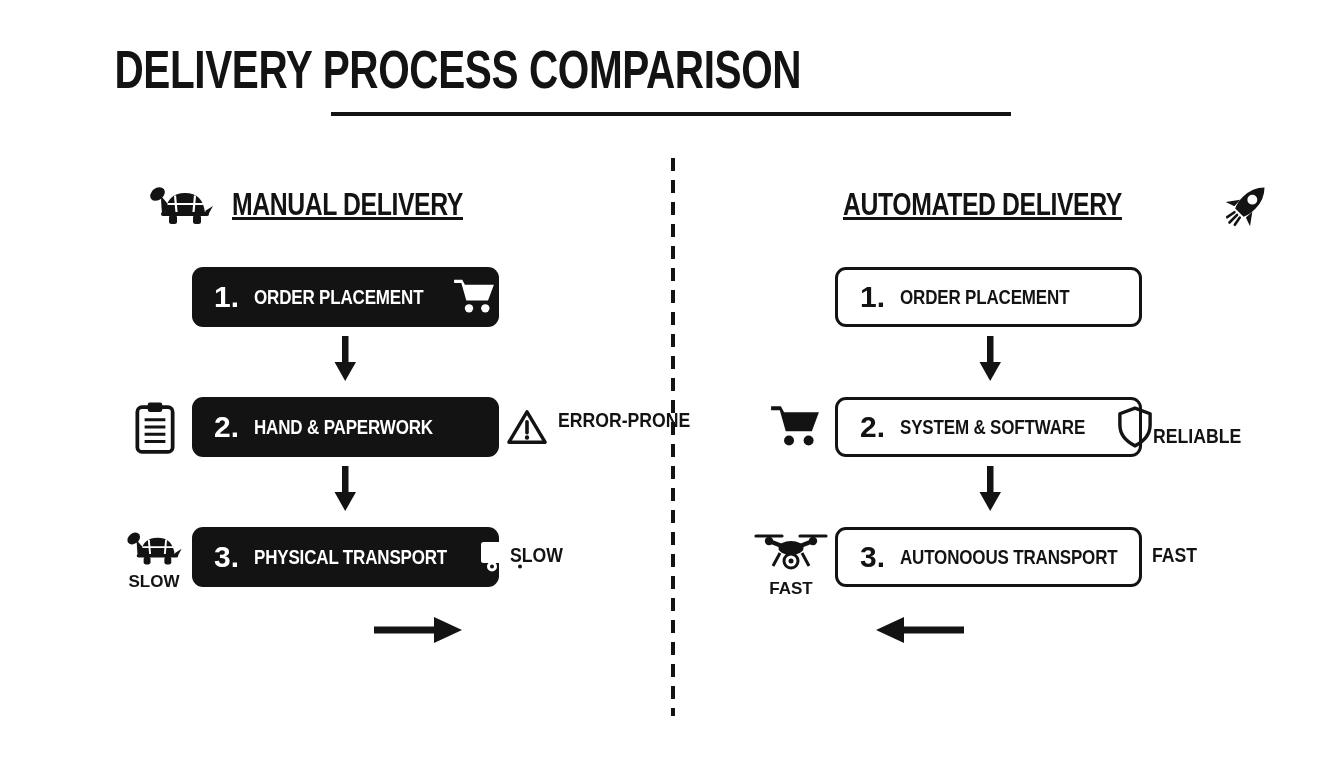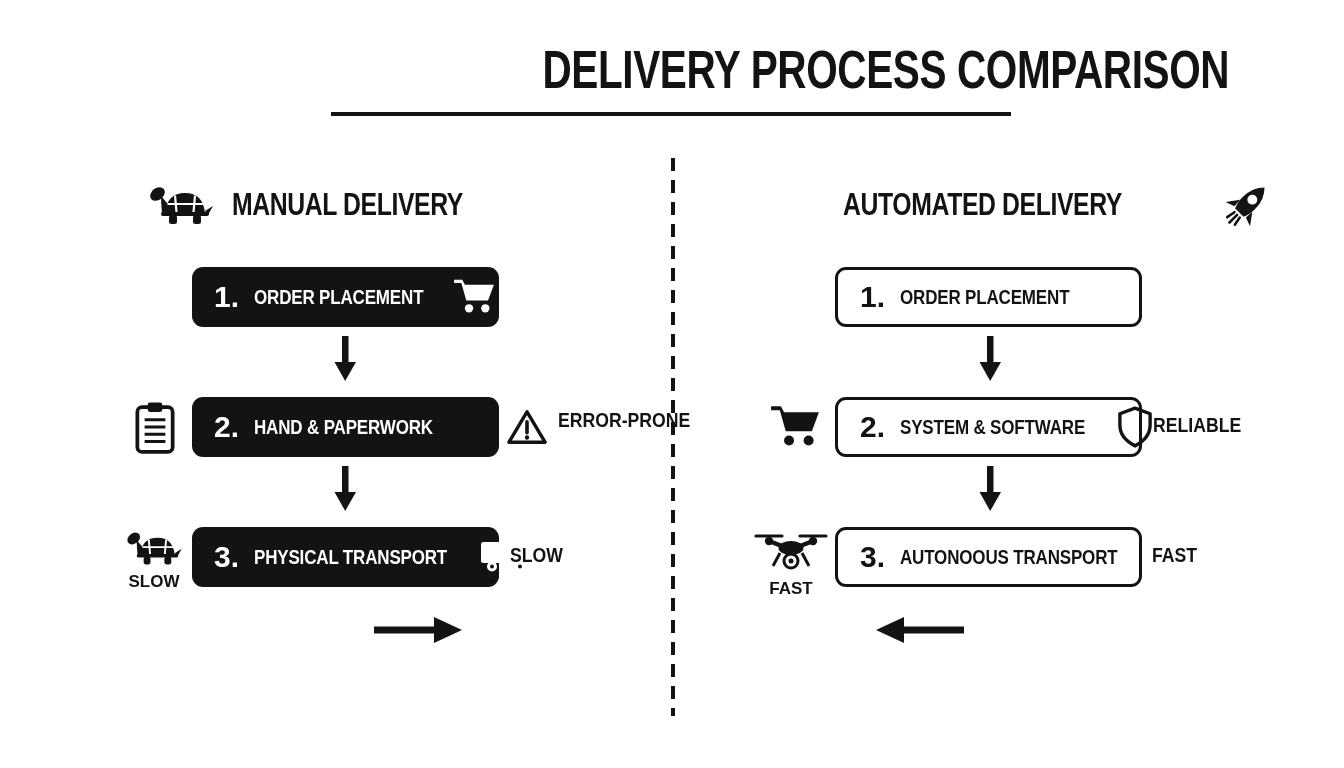--- a/index.html
+++ b/index.html
@@ -5,34 +5,34 @@
   html,body { margin:0; padding:0; }
   #canvas {
     position:relative; width:1344px; height:768px;
     background:#ffffff; overflow:hidden;
     font-family:"Liberation Sans","DejaVu Sans",sans-serif;
     color:#131313;
   }
   
   .title {
     position:absolute; top:38px; left:0; width:1344px;
-    text-align:right; font-size:54px; font-weight:bold;
+    text-align:left; font-size:54px; font-weight:bold;
     letter-spacing:-0.5px; white-space:nowrap;
   }
   .title .squeeze { display:inline-block; transform:scaleX(0.75); transform-origin:center; }
   .title-underline { position:absolute; top:112px; left:331px; width:680px; height:4px; background:#131313; }
 
   
   .divider {
     position:absolute; left:671px; top:158px; width:4px; height:558px;
     background:repeating-linear-gradient(to bottom,#131313 0 13px,transparent 13px 22px);
   }
 
   
-  .hdr { position:absolute; display:flex; align-items:center; }
+  .hdr { position:absolute; display:flex; align-items:center;text-decoration:underline; }
   .hdr-left  { left:148px; top:181px; gap:18px; height:48px; }
   .hdr-right { left:843px; top:179px; gap:27px; height:52px; }
   .hdr-text {
     font-size:31px; font-weight:bold; white-space:nowrap;
     transform:scaleX(0.80); transform-origin:left center; letter-spacing:-0.5px;
   }
 
   
   .box {
     position:absolute; width:307px; height:60px; border-radius:11px;
@@ -63,21 +63,21 @@
   .turtle-cap-pos { left:114px; top:529px; width:80px; }
   .drone-cap-pos  { left:748px; top:528px; width:86px; }
   .cap { font-size:17px; font-weight:bold; letter-spacing:0; }
   .annot { position:absolute; display:flex; align-items:flex-start; gap:10px; }
   .annot-text {
     font-size:21px; font-weight:bold; white-space:nowrap;
     transform:scaleX(0.84); transform-origin:left center;
   }
   .annot-errorprone { left:506px;  top:408px; }
   .annot-slow       { left:510px;  top:543px; }
-  .annot-reliable   { left:1153px; top:413px; }
+  .annot-reliable   { left:1153px; top:424px; }
   .annot-fast       { left:1152px; top:543px; }
   .icon { display:inline-flex; align-items:center; justify-content:center; }
   svg { display:block; }
 </style>
 </head>
 <body>
 
 <div id="canvas">
 
   <div class="title">

